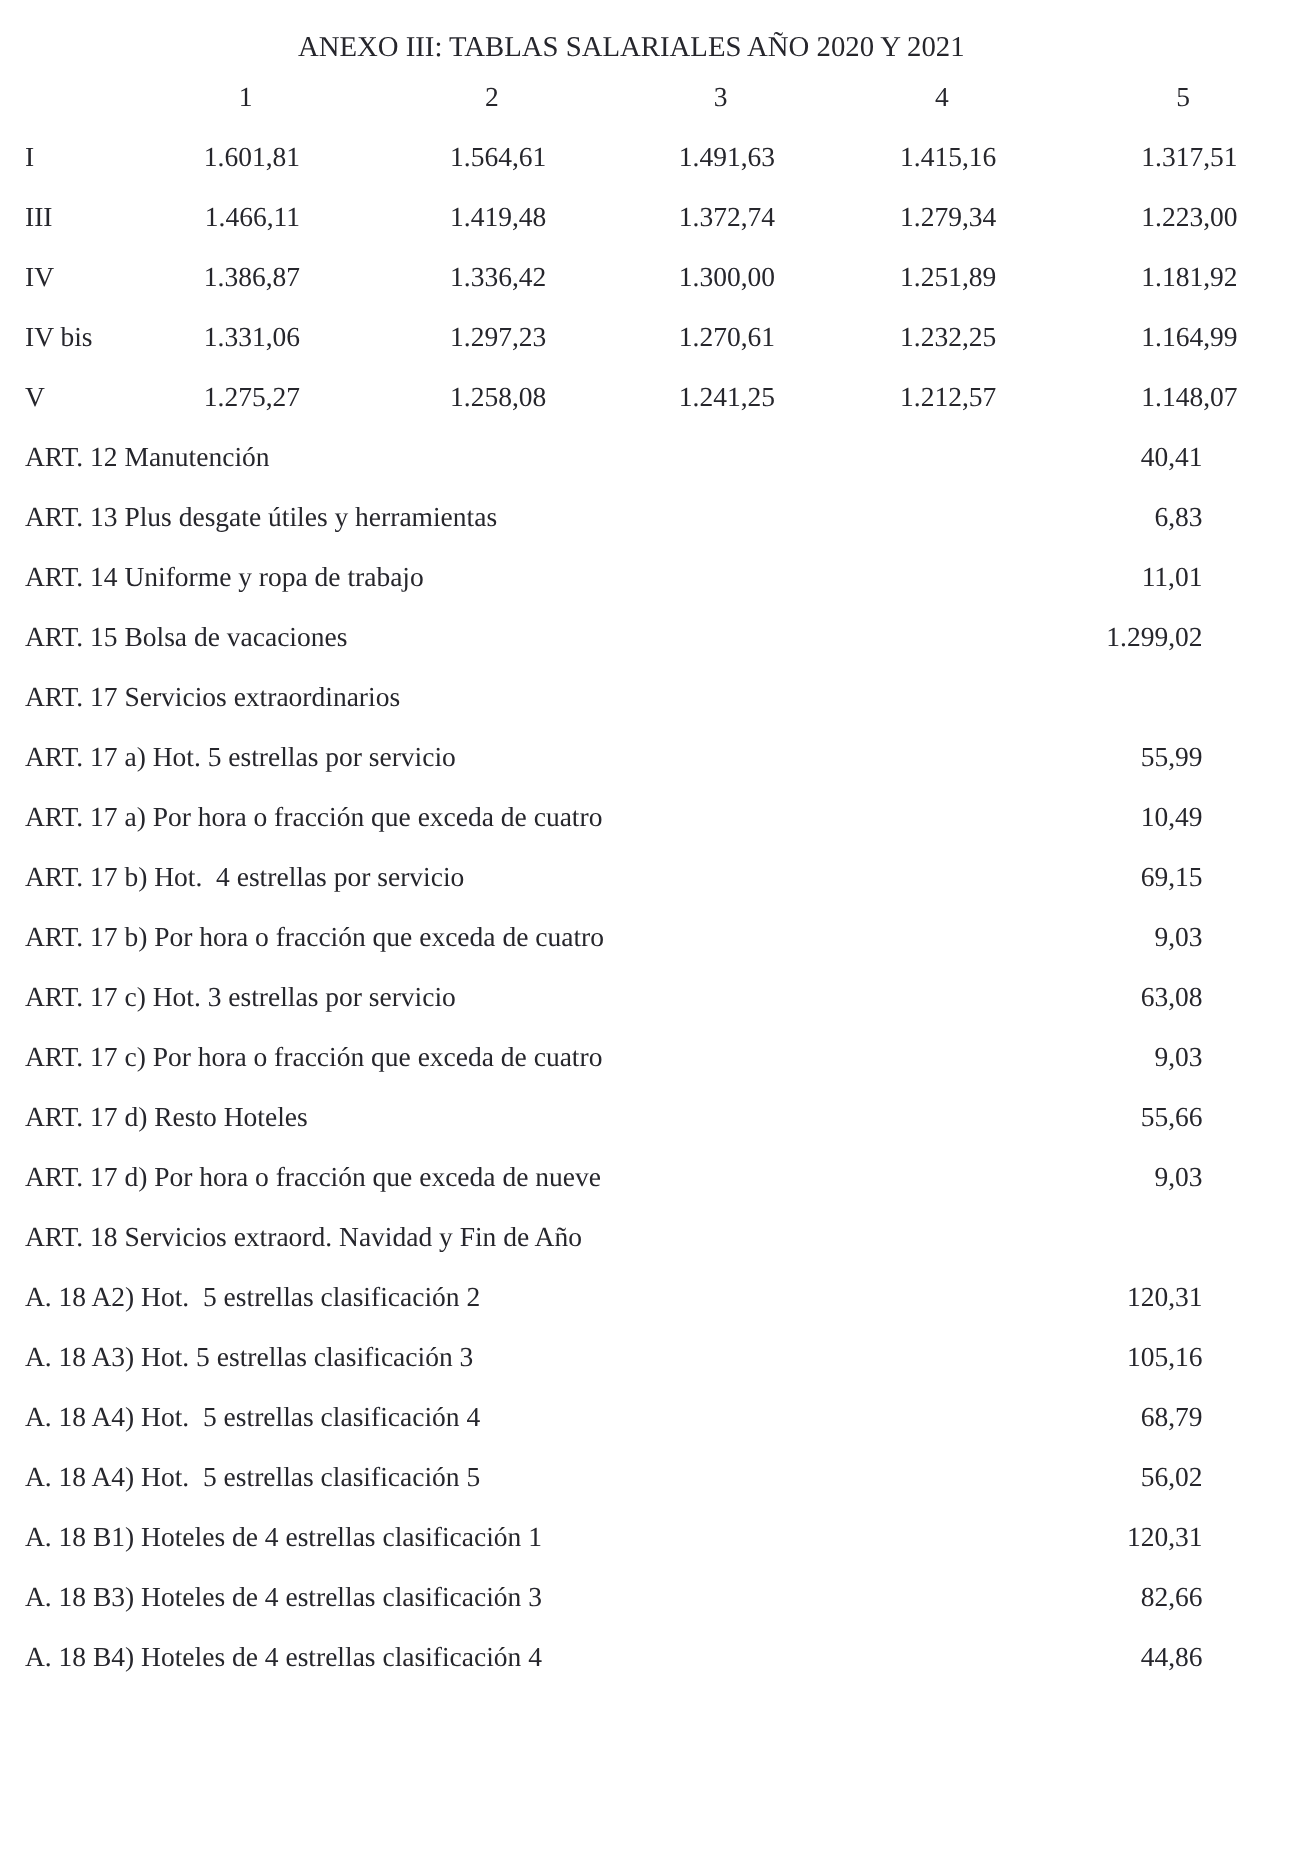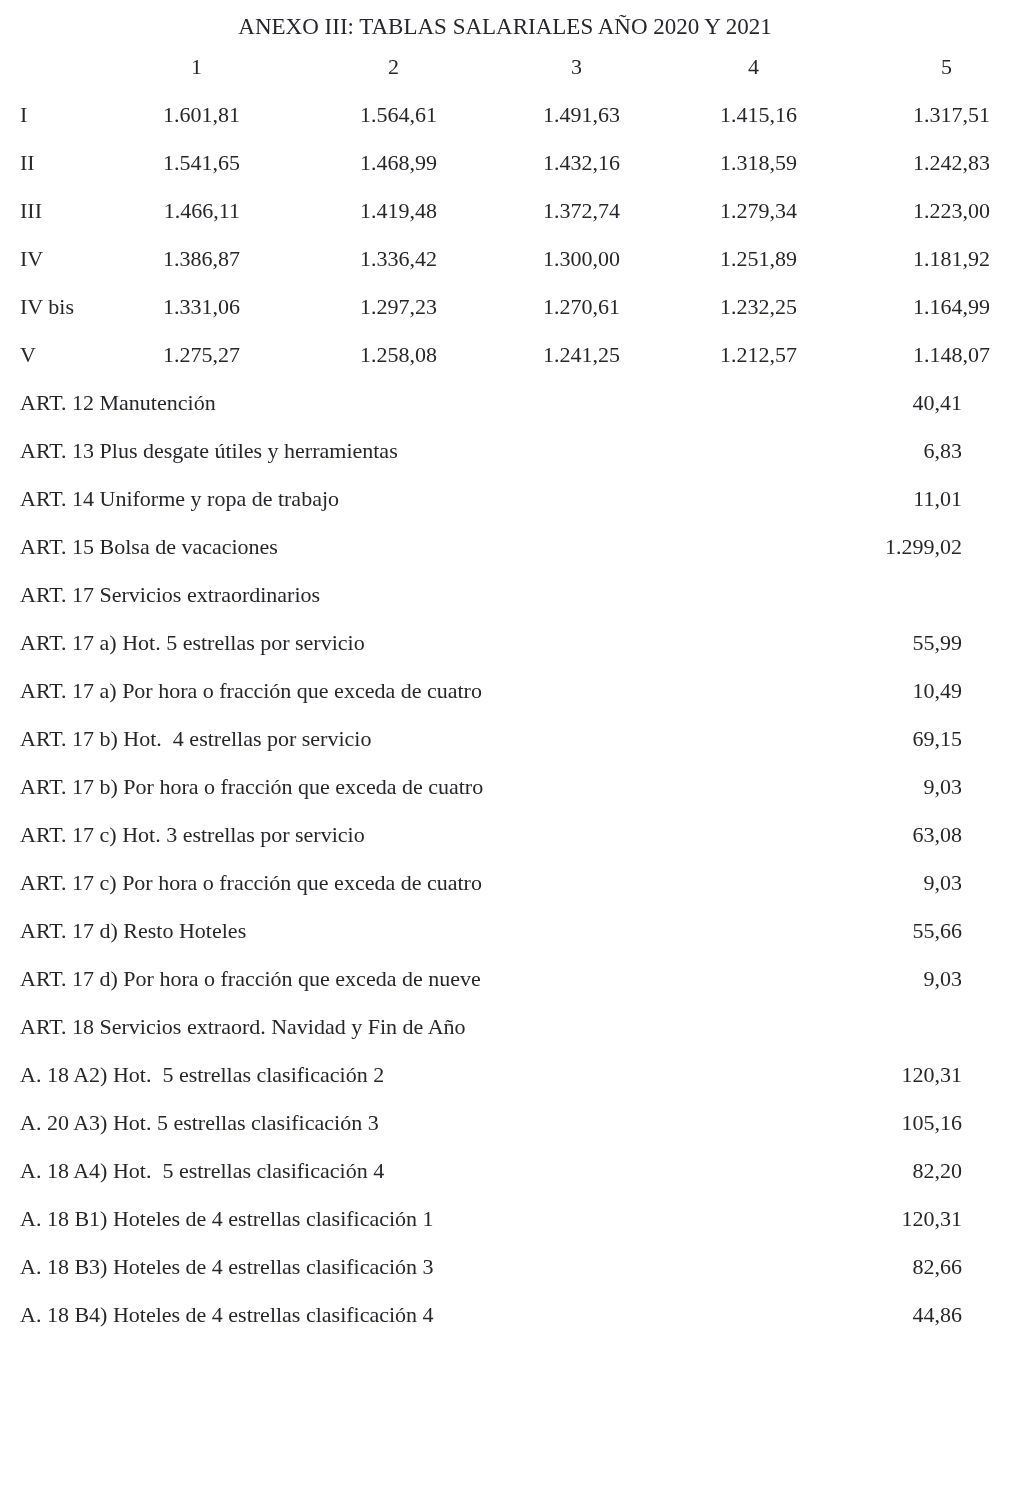--- a/index.html
+++ b/index.html
@@ -16,21 +16,21 @@
     font-size: 22px;
   }
   .page {
     box-sizing: border-box;
     width: 1032px;
     height: 1486px;
     padding: 0 42px 0 20px;
     overflow: hidden;
   }
   .doc-title {
-    margin-top: 11px;
+    margin-top: 22px;
     height: 32px;
     line-height: 32px;
     text-align: center;
     font-size: 23px;
     white-space: pre-wrap;
   }
   table.matrix {
     width: 100%;
     border-collapse: collapse;
     table-layout: fixed;
@@ -95,28 +95,20 @@
       </tr>
       <tr>
         <td class="lbl">I</td>
         <td class="num">1.601,81</td>
         <td class="num">1.564,61</td>
         <td class="num">1.491,63</td>
         <td class="num">1.415,16</td>
         <td class="num">1.317,51</td>
       </tr>
       <tr>
-        <td class="lbl">II</td>
-        <td class="num">1.541,65</td>
-        <td class="num">1.468,99</td>
-        <td class="num">1.432,16</td>
-        <td class="num">1.318,59</td>
-        <td class="num">1.242,83</td>
-      </tr>
-      <tr>
         <td class="lbl">III</td>
         <td class="num">1.466,11</td>
         <td class="num">1.419,48</td>
         <td class="num">1.372,74</td>
         <td class="num">1.279,34</td>
         <td class="num">1.223,00</td>
       </tr>
       <tr>
         <td class="lbl">IV</td>
         <td class="num">1.386,87</td>
@@ -199,26 +191,30 @@
     </div>
     <div class="article-row">
       <span class="article-label">ART. 18 Servicios extraord. Navidad y Fin de Año</span>
       <span class="article-value"></span>
     </div>
     <div class="article-row">
       <span class="article-label">A. 18 A2) Hot.  5 estrellas clasificación 2</span>
       <span class="article-value">120,31</span>
     </div>
     <div class="article-row">
-      <span class="article-label">A. 20 A3) Hot. 5 estrellas clasificación 3</span>
+      <span class="article-label">A. 18 A3) Hot. 5 estrellas clasificación 3</span>
       <span class="article-value">105,16</span>
     </div>
     <div class="article-row">
       <span class="article-label">A. 18 A4) Hot.  5 estrellas clasificación 4</span>
-      <span class="article-value">82,20</span>
+      <span class="article-value">68,79</span>
+    </div>
+    <div class="article-row">
+      <span class="article-label">A. 18 A4) Hot.  5 estrellas clasificación 5</span>
+      <span class="article-value">56,02</span>
     </div>
     <div class="article-row">
       <span class="article-label">A. 18 B1) Hoteles de 4 estrellas clasificación 1</span>
       <span class="article-value">120,31</span>
     </div>
     <div class="article-row">
       <span class="article-label">A. 18 B3) Hoteles de 4 estrellas clasificación 3</span>
       <span class="article-value">82,66</span>
     </div>
     <div class="article-row">

